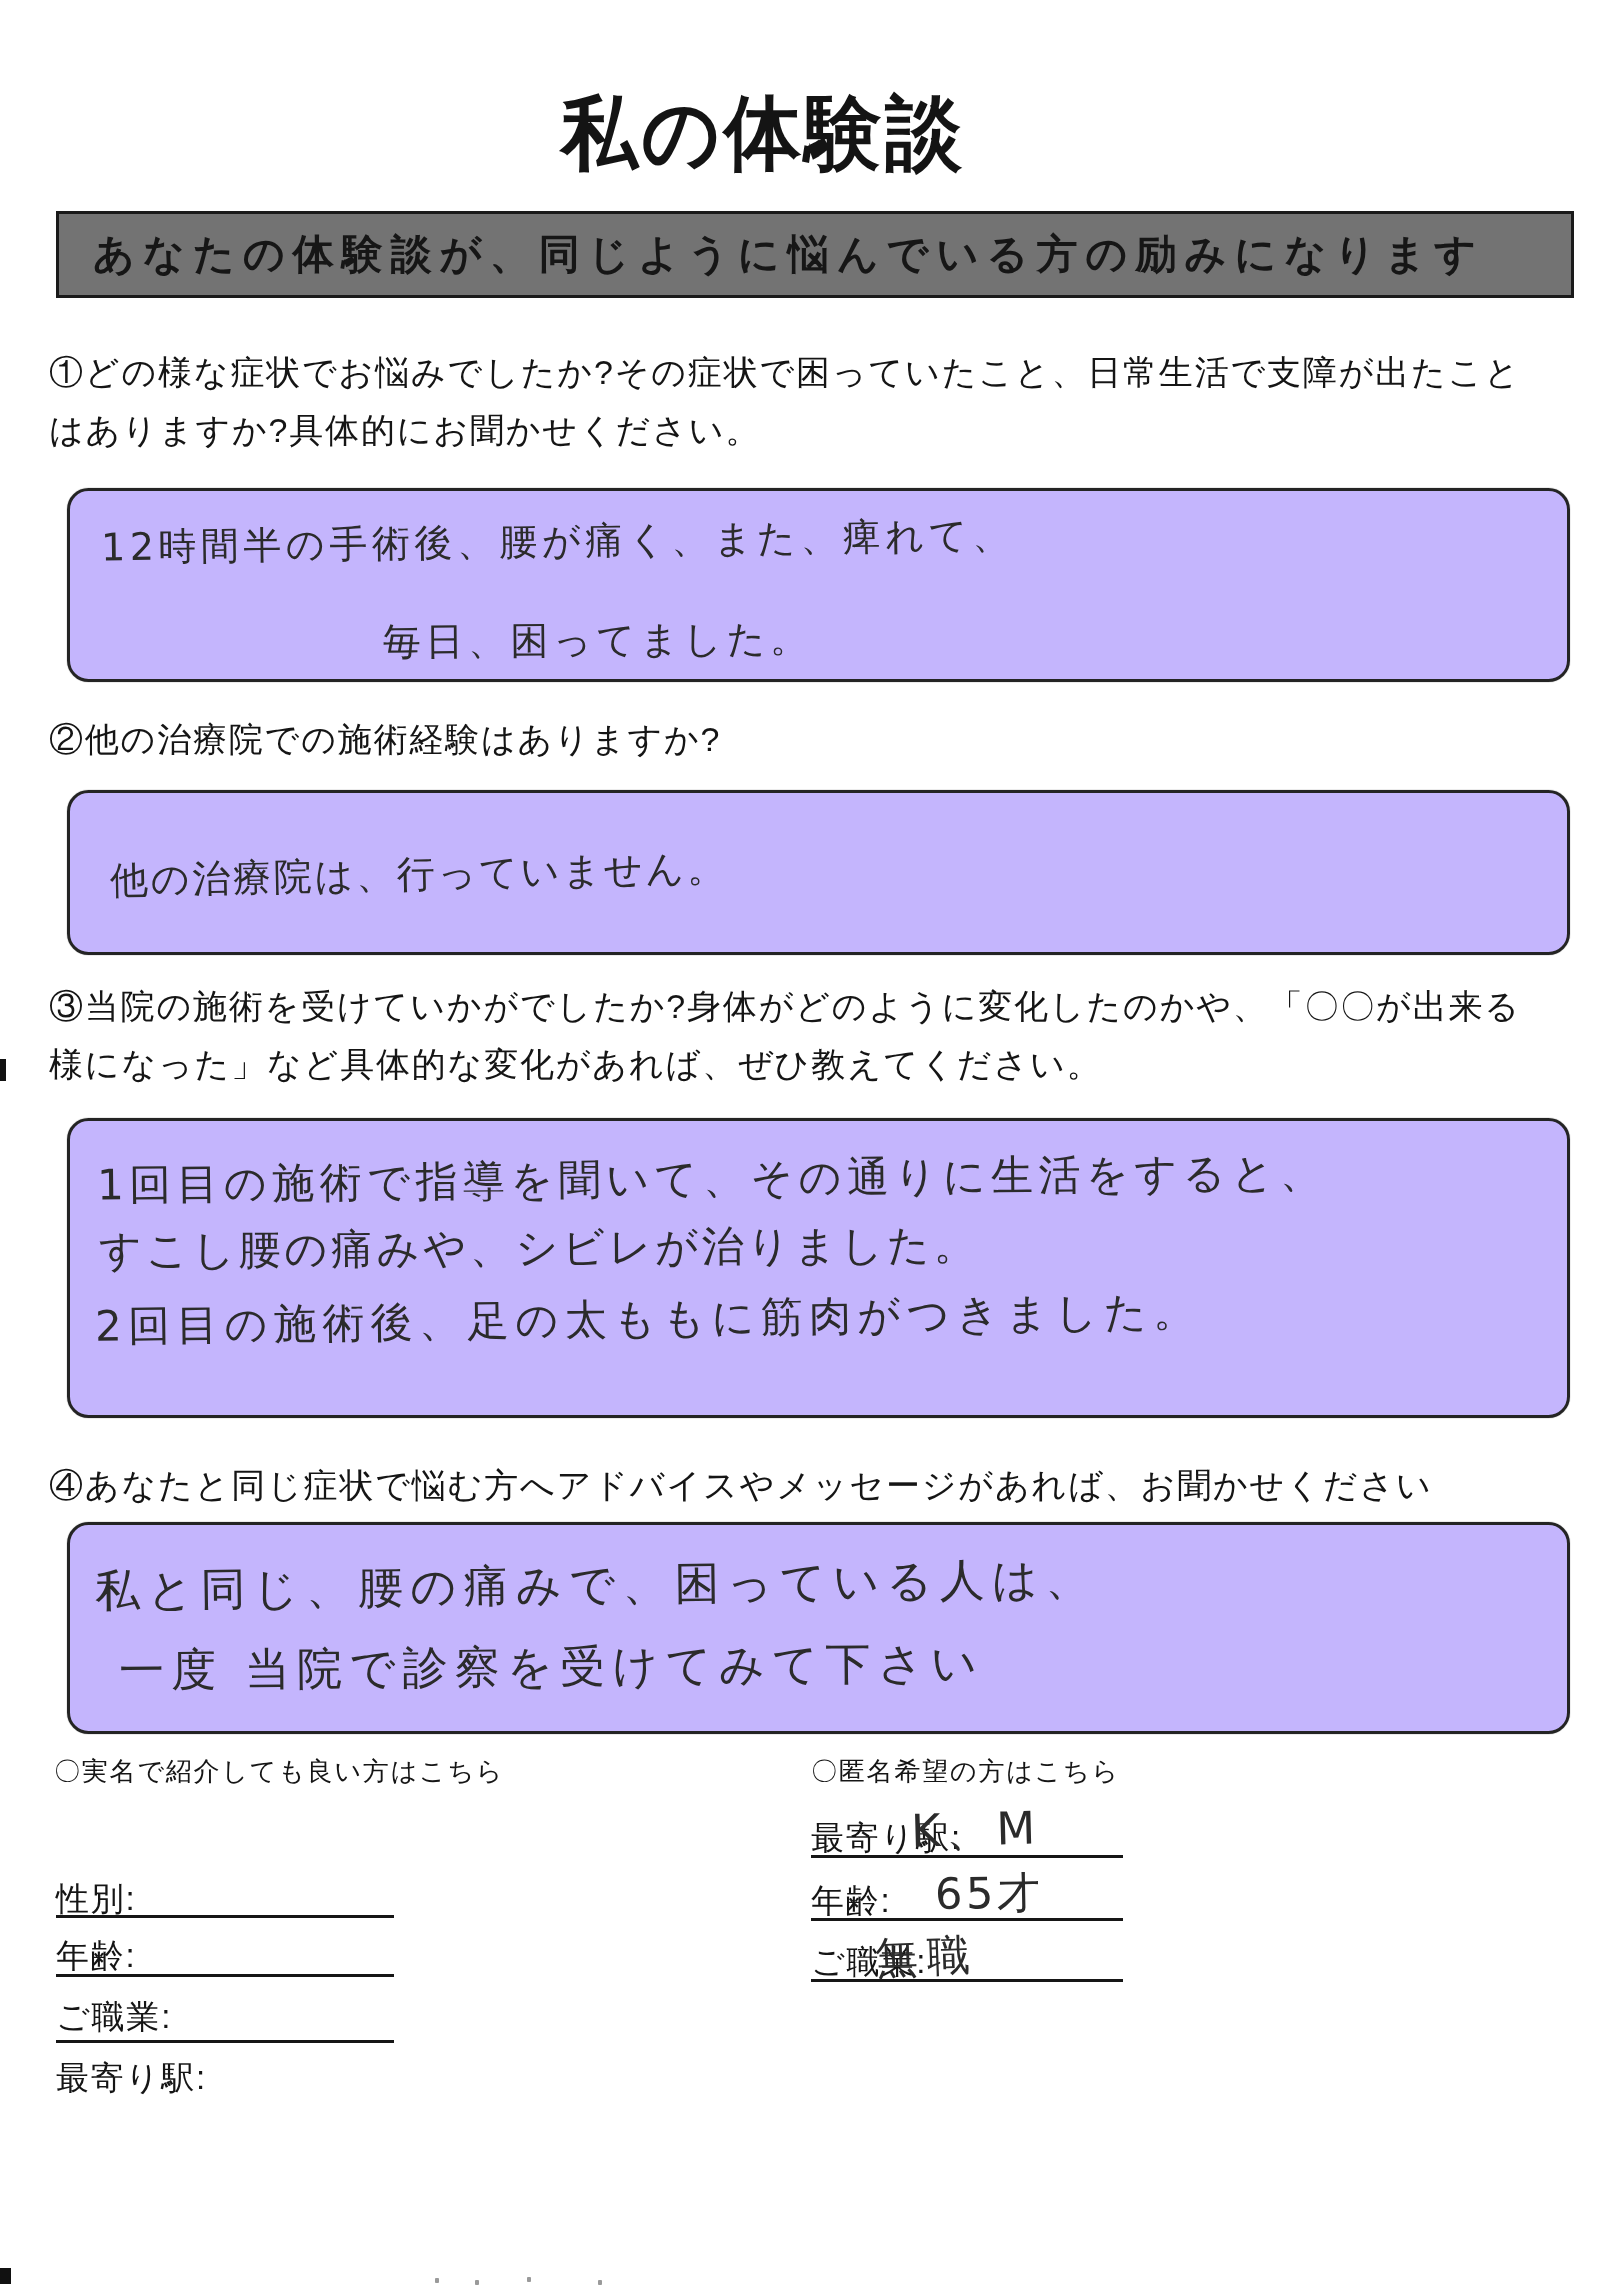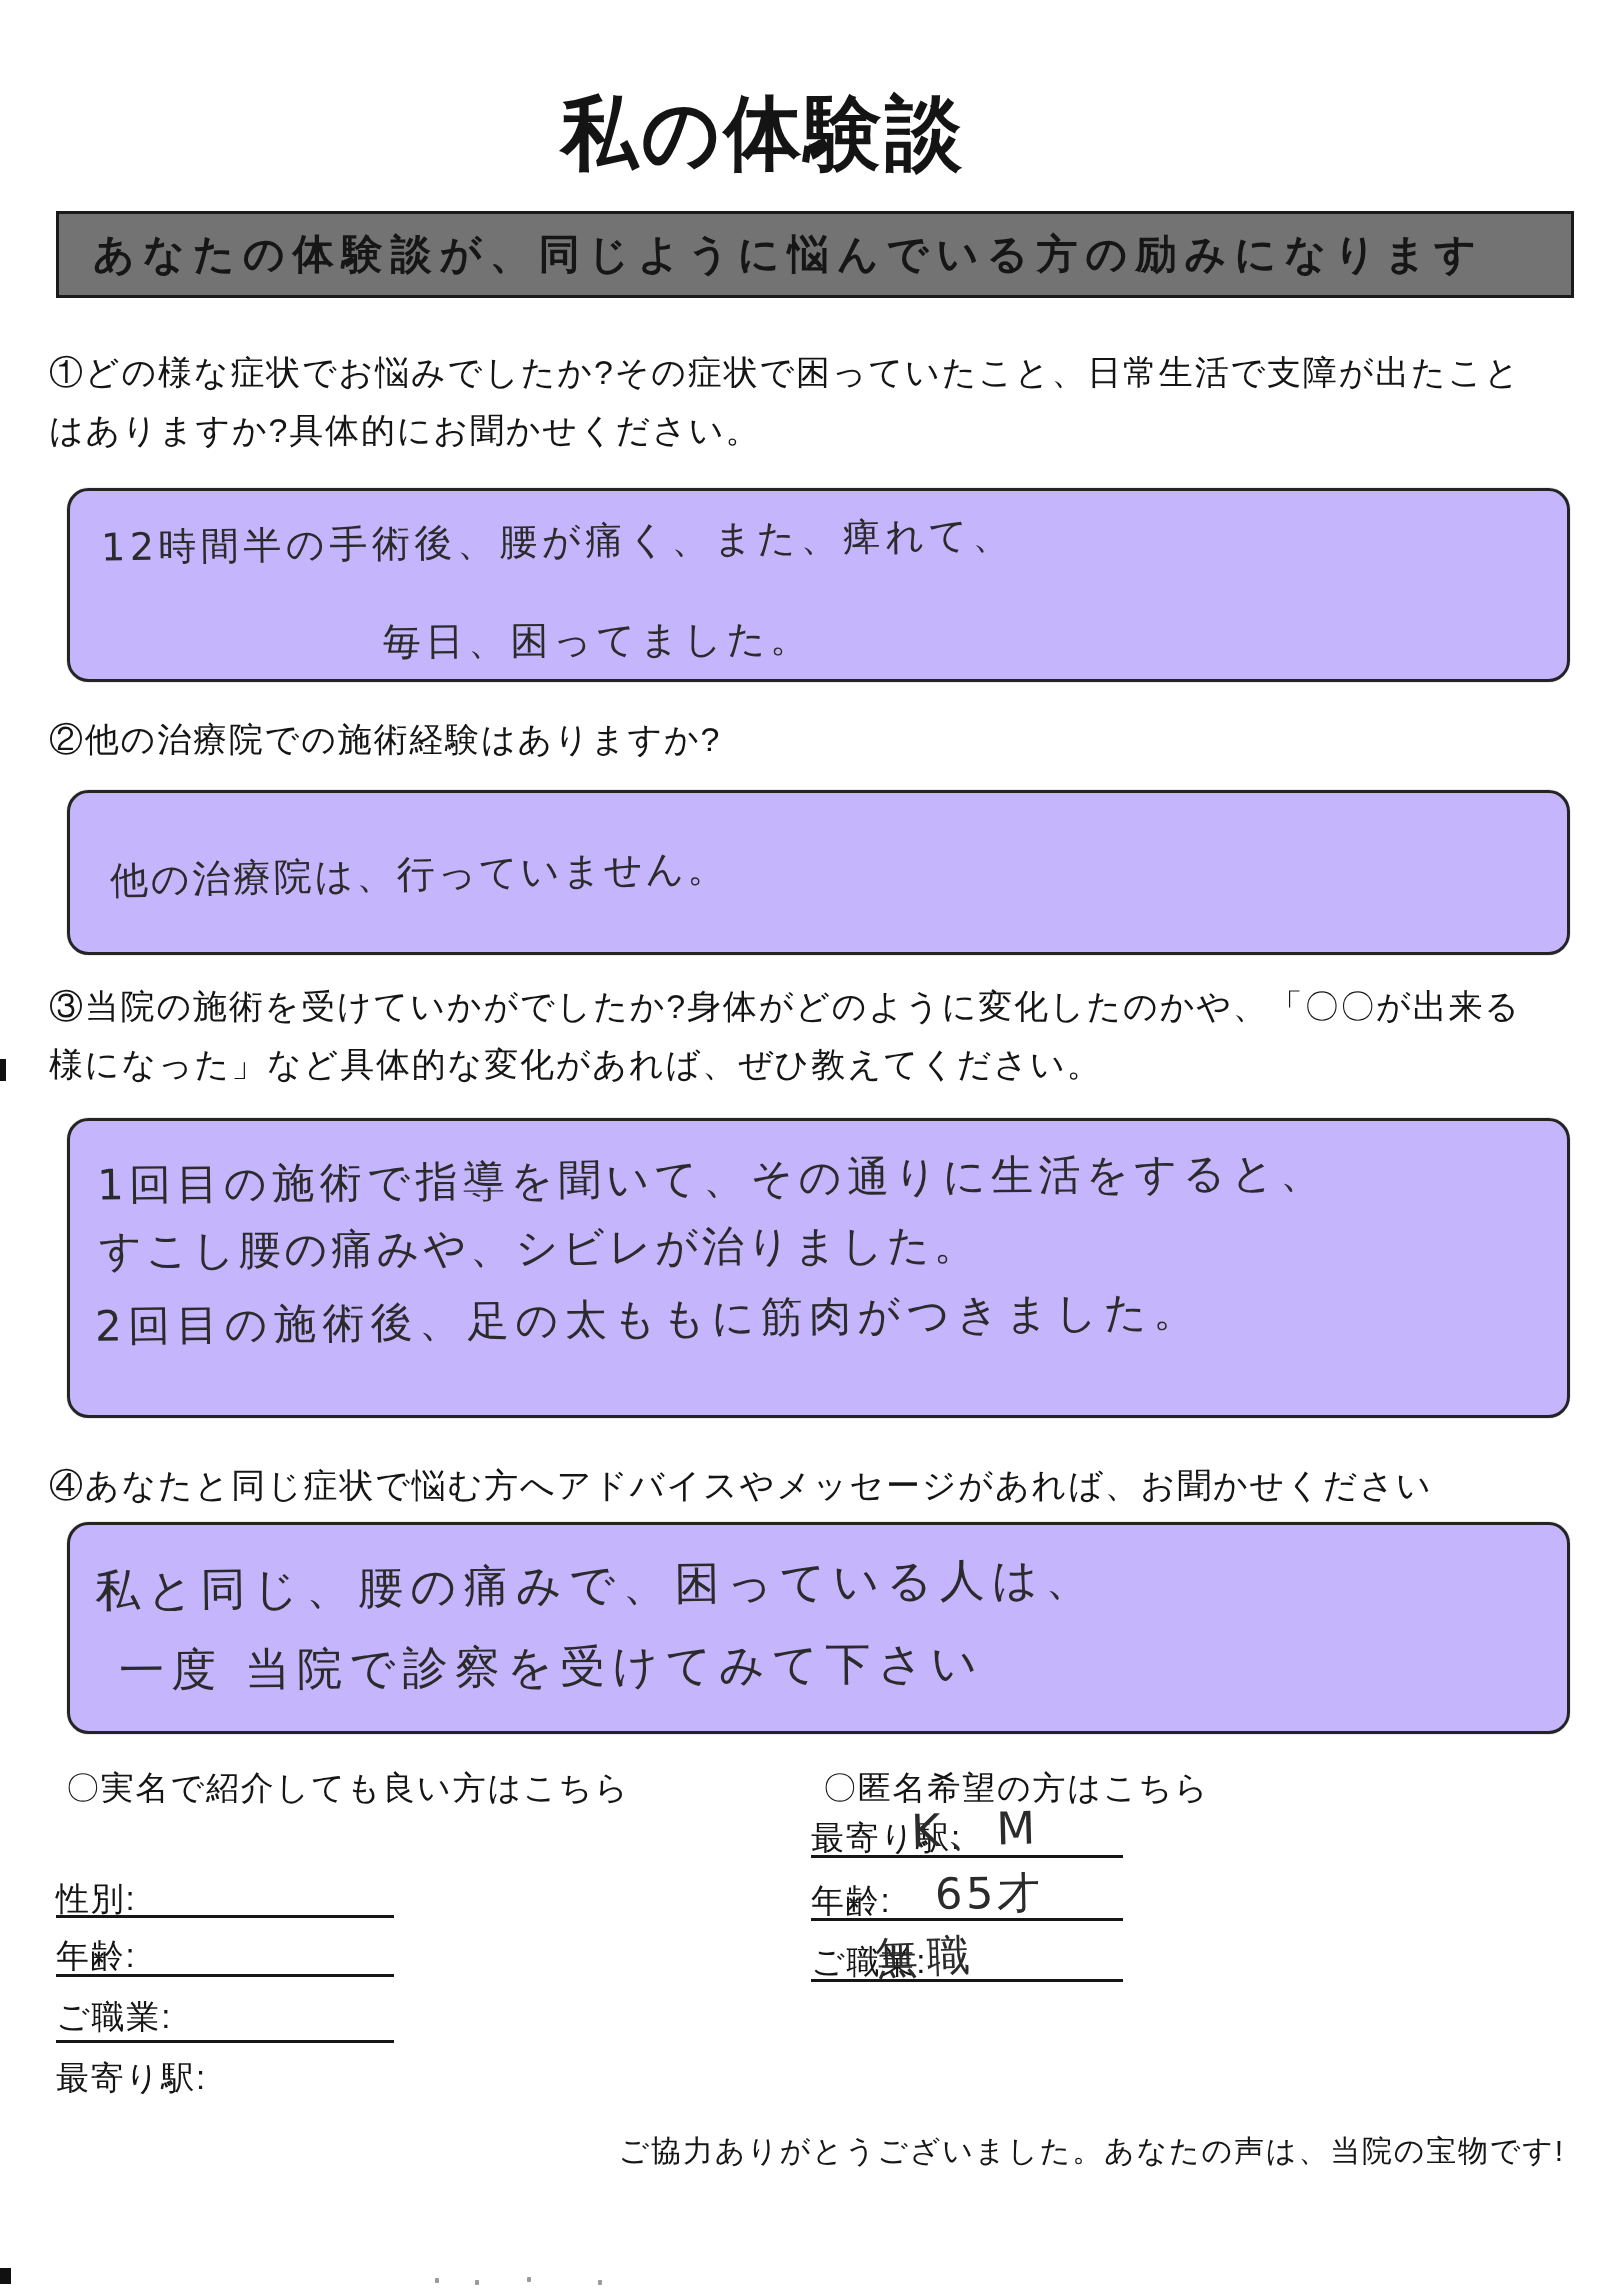--- a/index.html
+++ b/index.html
@@ -40,22 +40,22 @@
     border:3.6px solid #242424;border-radius:21.5px;
     background:#c4b5fd;
     box-shadow:0 0 0 0.9px rgba(0,0,0,0.08);
   }
   .hand{
     position:absolute;white-space:nowrap;
     font-family:"DejaVu Sans",sans-serif;
     color:#2b2b2b;font-weight:400;
   }
   .col-header{
-    position:absolute;margin:12px;
-    font-size:33px;font-weight:500;letter-spacing:1.8px;color:#151515;
+    position:absolute;margin:0;
+    font-size:26px;font-weight:500;letter-spacing:1.8px;color:#151515;
     white-space:nowrap;
     text-align:right;
   }
   .field-row{
     position:absolute;
     font-size:33px;font-weight:500;letter-spacing:1.8px;color:#151515;
     border-bottom:3.6px solid #161616;
     white-space:nowrap;
   }
   .field-row.no-line{border-bottom:none;}
@@ -136,21 +136,20 @@
   </div>
   <div class="field-row" style="left:811px;top:1879px;width:312px;height:39px">
     <span>年齢:</span>
     <span class="field-value" style="left:124px;top:-14.3px;font-size:43px;letter-spacing:3.6px;transform:rotate(-1deg)">65才</span>
   </div>
   <div class="field-row" style="left:811px;top:1940px;width:312px;height:39px">
     <span>ご職業:</span>
     <span class="field-value" style="left:64px;top:-12.5px;font-size:43px;letter-spacing:9px;transform:rotate(-2deg)">無職</span>
   </div>
 
-  <p class="footer-note">ご協力ありがとうございました。あなたの声は、当院の宝物です!</p>
 
   <div class="mark-left"></div>
   <div class="mark-corner"></div>
   <span class="speck" style="left:435px;top:2278px"></span>
   <span class="speck" style="left:475px;top:2280px"></span>
   <span class="speck" style="left:527px;top:2277px"></span>
   <span class="speck" style="left:598px;top:2280px"></span>
 
 </div>
 

